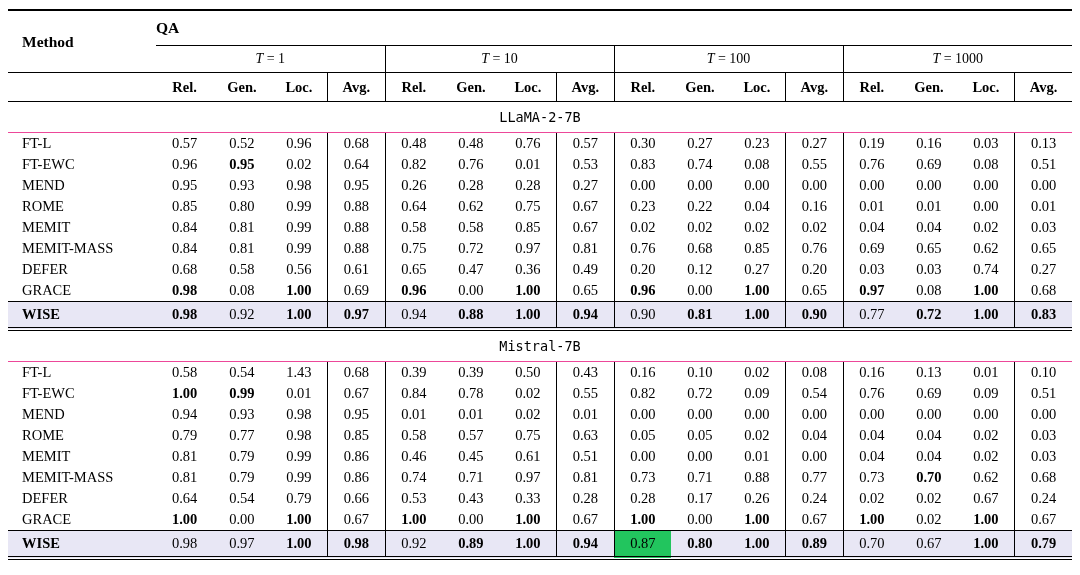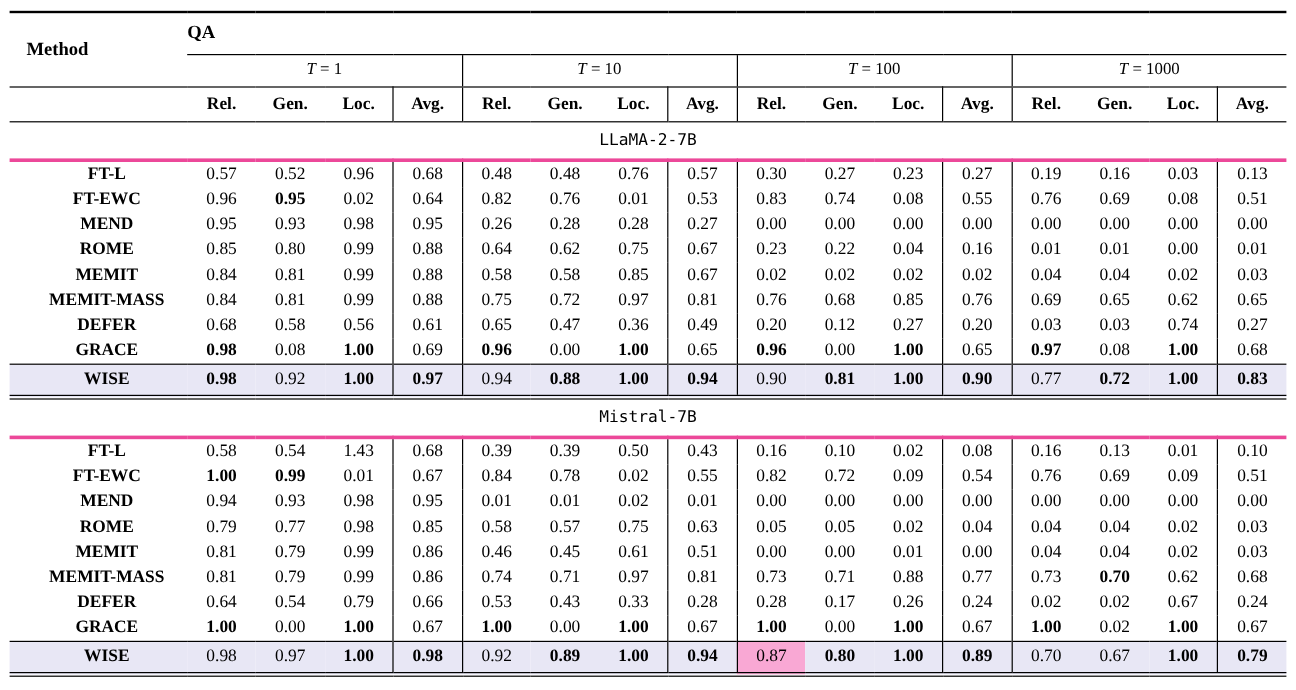--- a/index.html
+++ b/index.html
@@ -54,31 +54,31 @@
     font-size: 14.5px;
     text-align: center;
     border-bottom: 1px solid #000;
     vertical-align: middle;
   }
   td.section {
     height: 30px;
     text-align: center;
     font-family: "DejaVu Sans Mono", "Liberation Mono", monospace;
     font-size: 13.5px;
-    border-bottom: 3px solid #ec4899;
+    border-bottom: 1px solid #ec4899;
     vertical-align: middle;
   }
   td.num, td.method {
     height: 21px;
     font-size: 14.5px;
     vertical-align: middle;
     white-space: nowrap;
   }
   td.num { text-align: center; }
-  td.method { text-align: center; padding-left: 14px; font-weight: bold; }
+  td.method { text-align: left; padding-left: 14px; }
   .sep { border-left: 1px solid #000; }
   .b { font-weight: bold; }
   tr.hl td {
     border-top: 1px solid #000;
     border-bottom: 4px double #000;
     height: 25px;
   }
   i.mathvar { font-style: italic; }
 </style>
 </head>
@@ -469,21 +469,21 @@
         <tr class="hl">
           <td class="method b" style="background: rgb(232, 231, 245);">WISE</td>
           <td class="num" style="background: rgb(232, 231, 245);">0.98</td>
           <td class="num" style="background: rgb(232, 231, 245);">0.97</td>
           <td class="num b" style="background: rgb(232, 231, 245);">1.00</td>
           <td class="num sep b" style="background: rgb(232, 231, 245);">0.98</td>
           <td class="num sep" style="background: rgb(232, 231, 245);">0.92</td>
           <td class="num b" style="background: rgb(232, 231, 245);">0.89</td>
           <td class="num b" style="background: rgb(232, 231, 245);">1.00</td>
           <td class="num sep b" style="background: rgb(232, 231, 245);">0.94</td>
-          <td class="num sep" style="background: #f9a8d4;">0.87</td>
+          <td class="num sep" style="background: #22c55e;">0.87</td>
           <td class="num b" style="background: rgb(232, 231, 245);">0.80</td>
           <td class="num b" style="background: rgb(232, 231, 245);">1.00</td>
           <td class="num sep b" style="background: rgb(232, 231, 245);">0.89</td>
           <td class="num sep" style="background: rgb(232, 231, 245);">0.70</td>
           <td class="num" style="background: rgb(232, 231, 245);">0.67</td>
           <td class="num b" style="background: rgb(232, 231, 245);">1.00</td>
           <td class="num sep b" style="background: rgb(232, 231, 245);">0.79</td>
         </tr>
       </tbody>
   </table>

